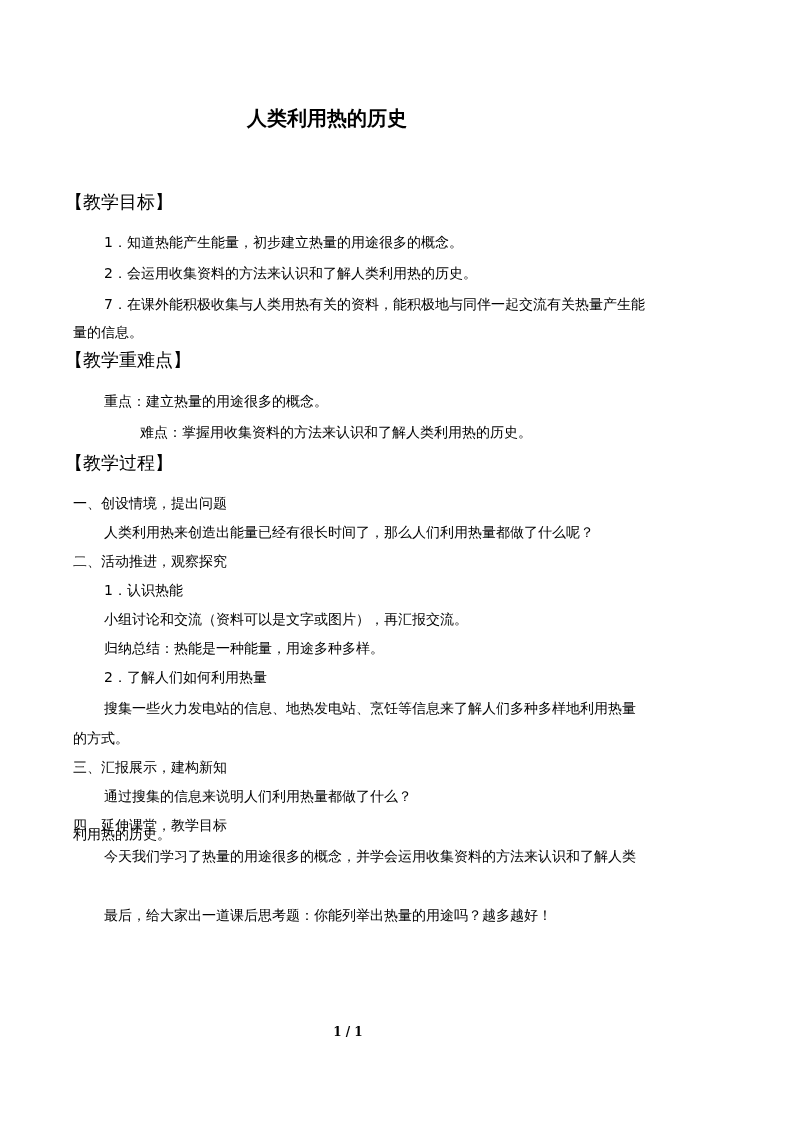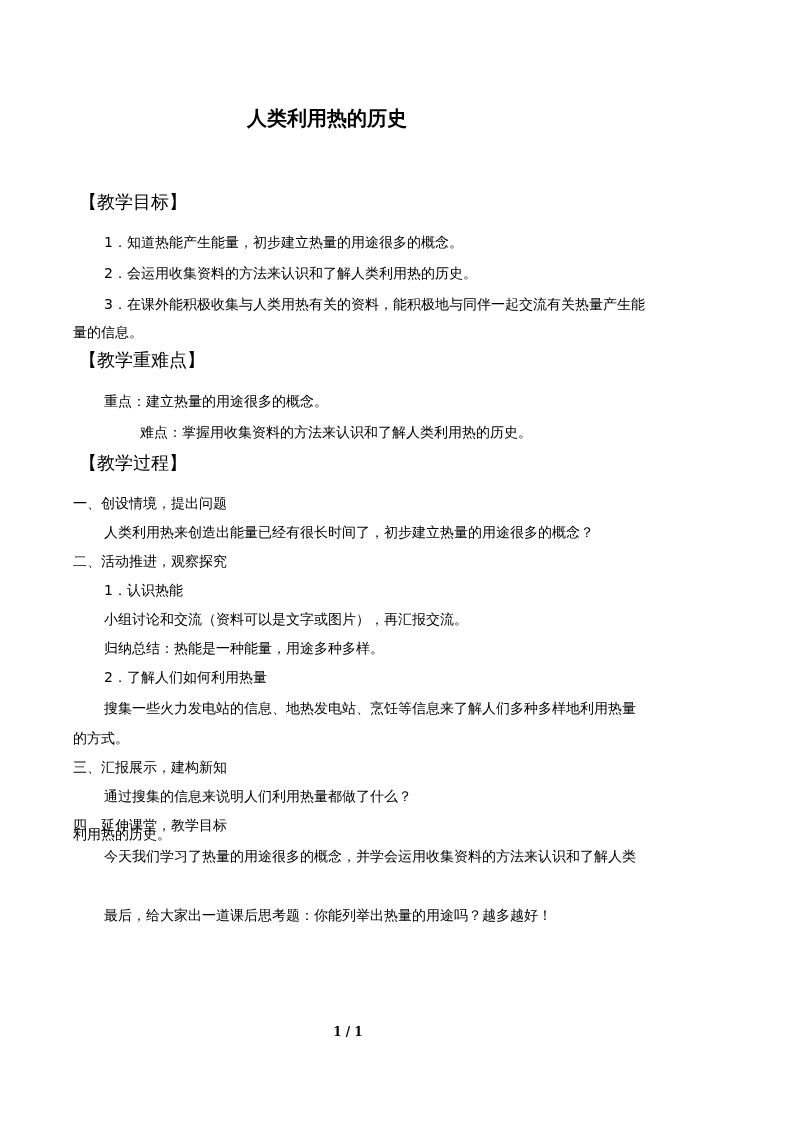--- a/index.html
+++ b/index.html
@@ -32,21 +32,21 @@
       font-size: 14px;
       line-height: 20px;
     }
     .heading {
       font-family: "DejaVu Serif", "Liberation Serif", serif;
       font-size: 18px;
       line-height: 26px;
     }
     .indent1 { left: 104px; }
     .indent0 { left: 73px; }
-    .hleft { left: 79px; }
+    .hleft { left: 65px; }
     .footer {
       position: absolute;
       left: 0;
       width: 696px;
       top: 1024px;
       text-align: center;
       font-family: "DejaVu Serif", "Liberation Serif", serif;
       font-size: 12px;
       font-weight: bold;
       line-height: 16px;
@@ -54,31 +54,31 @@
   </style>
 </head>
 <body>
 
 <div>
   <div class="page-title">人类利用热的历史</div>
 
   <div class="line heading hleft" style="top:189px;">【教学目标】</div>
   <div class="line indent1" style="top:232px;">1．知道热能产生能量，初步建立热量的用途很多的概念。</div>
   <div class="line indent1" style="top:263px;">2．会运用收集资料的方法来认识和了解人类利用热的历史。</div>
-  <div class="line indent1" style="top:294px;">3．在课外能积极收集与人类用热有关的资料，能积极地与同伴一起交流有关热量产生能</div>
+  <div class="line indent1" style="top:294px;">7．在课外能积极收集与人类用热有关的资料，能积极地与同伴一起交流有关热量产生能</div>
   <div class="line indent0" style="top:322px;">量的信息。</div>
 
   <div class="line heading hleft" style="top:347px;">【教学重难点】</div>
   <div class="line indent1" style="top:391px;">重点：建立热量的用途很多的概念。</div>
   <div class="line indent1" style="top:422px;margin-left:36px;">难点：掌握用收集资料的方法来认识和了解人类利用热的历史。</div>
 
   <div class="line heading hleft" style="top:450px;">【教学过程】</div>
 
   <div class="line indent0" style="top:493px;">一、创设情境，提出问题</div>
-  <div class="line indent1" style="top:522px;">人类利用热来创造出能量已经有很长时间了，初步建立热量的用途很多的概念？</div>
+  <div class="line indent1" style="top:522px;">人类利用热来创造出能量已经有很长时间了，那么人们利用热量都做了什么呢？</div>
 
   <div class="line indent0" style="top:551px;">二、活动推进，观察探究</div>
   <div class="line indent1" style="top:580px;">1．认识热能</div>
   <div class="line indent1" style="top:609px;">小组讨论和交流（资料可以是文字或图片），再汇报交流。</div>
   <div class="line indent1" style="top:638px;">归纳总结：热能是一种能量，用途多种多样。</div>
   <div class="line indent1" style="top:667px;">2．了解人们如何利用热量</div>
   <div class="line indent1" style="top:698px;">搜集一些火力发电站的信息、地热发电站、烹饪等信息来了解人们多种多样地利用热量</div>
   <div class="line indent0" style="top:728px;">的方式。</div>
 
   <div class="line indent0" style="top:757px;">三、汇报展示，建构新知</div>

